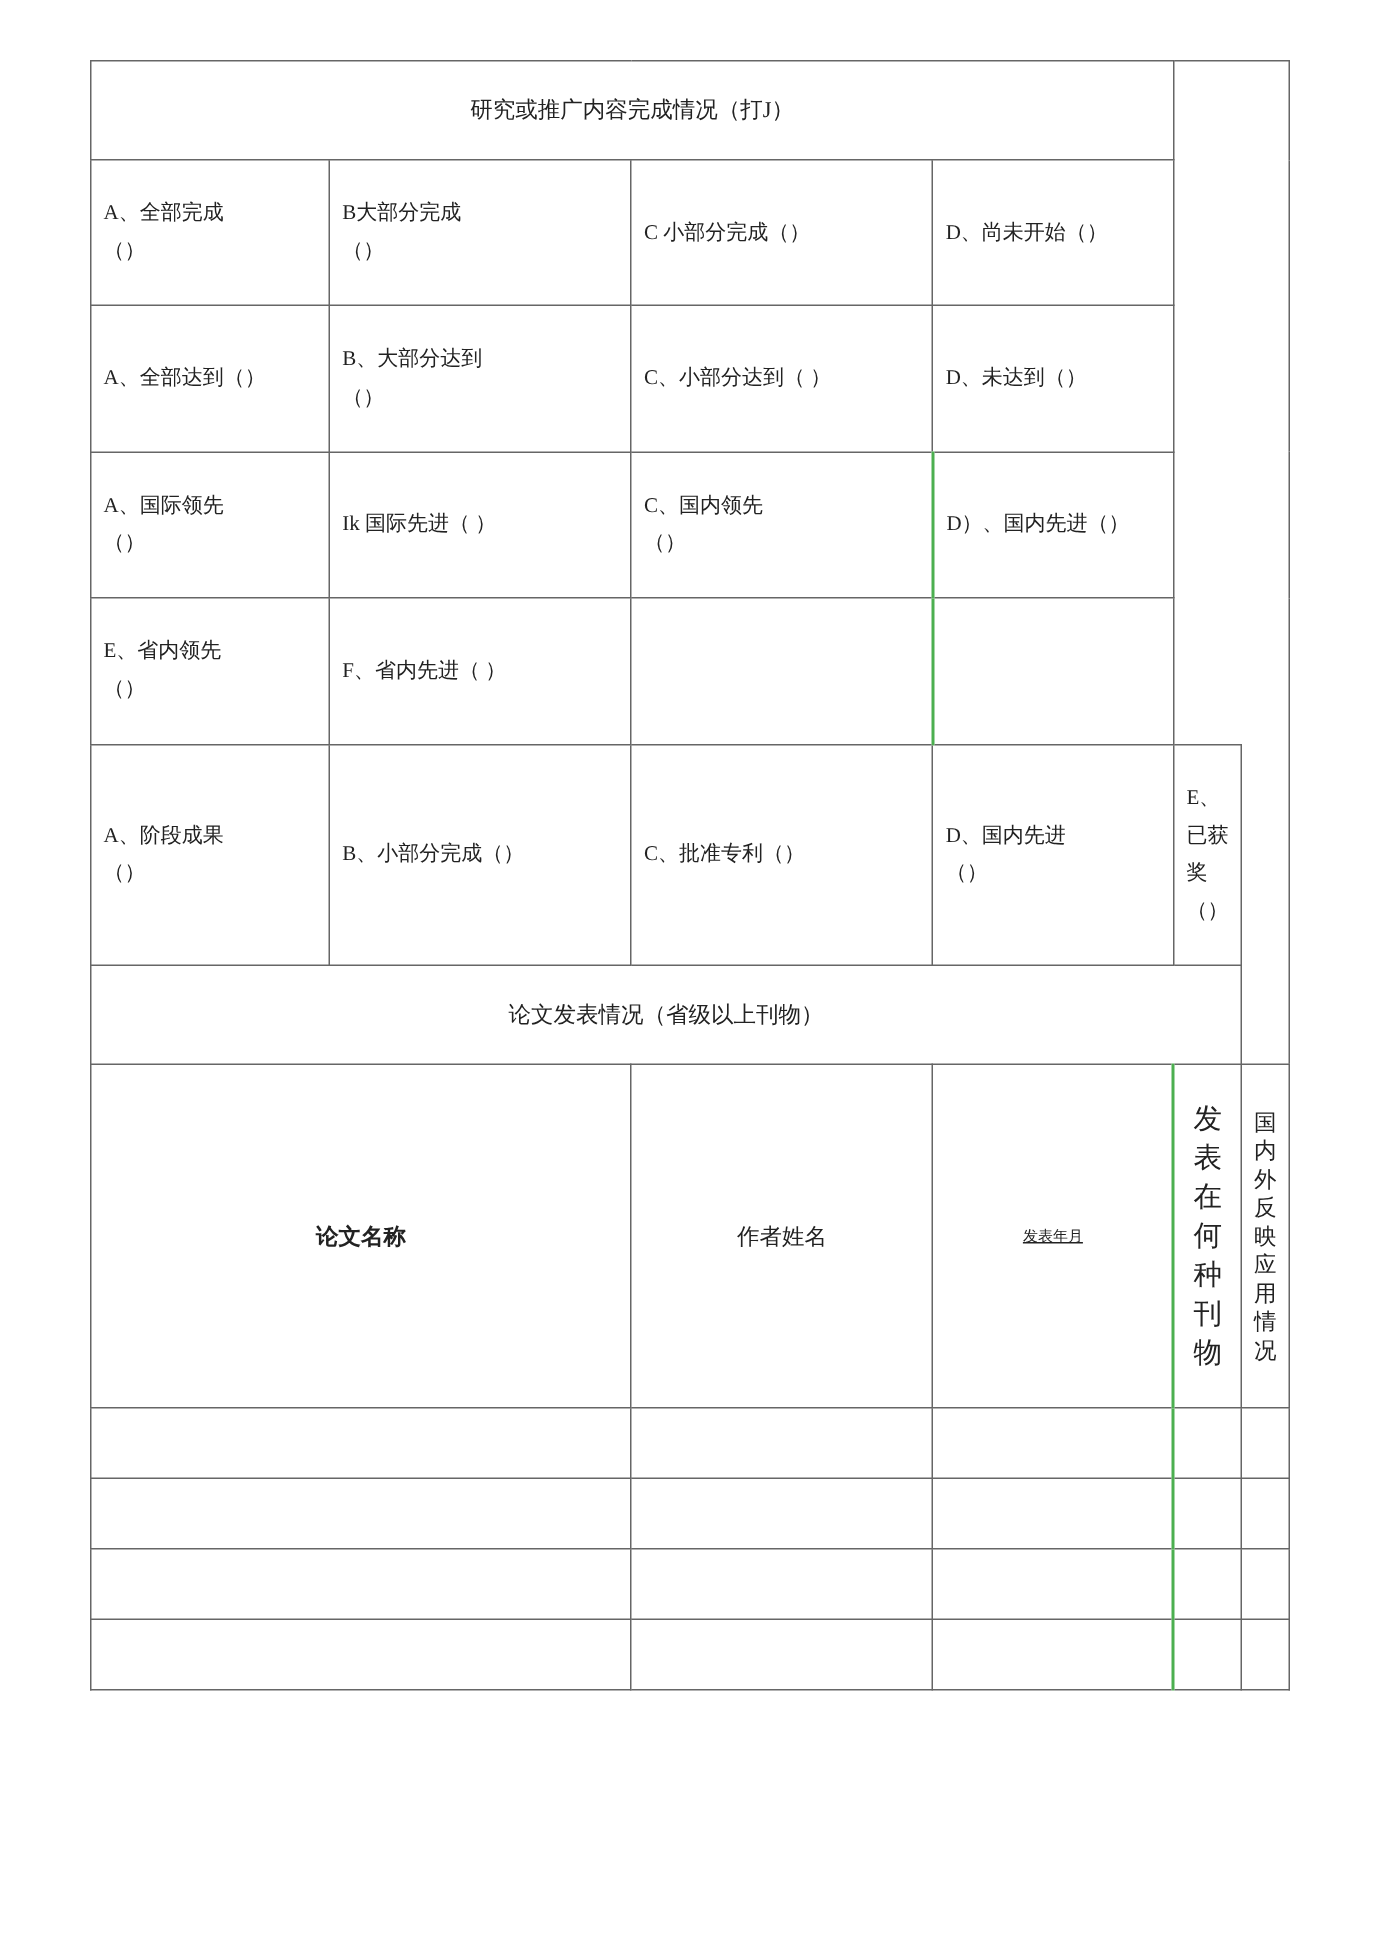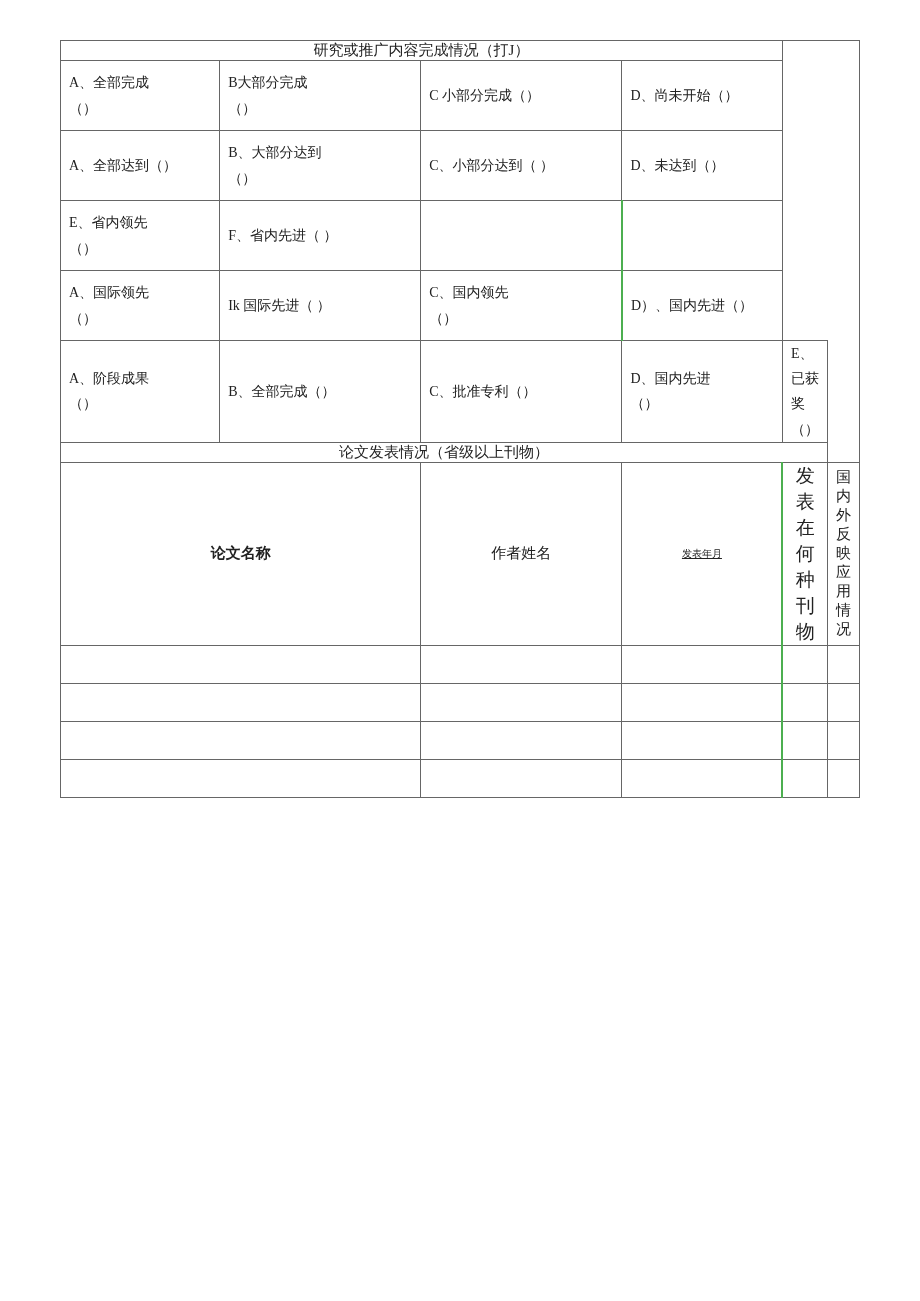--- a/index.html
+++ b/index.html
@@ -14,21 +14,21 @@
       color: #222;
       padding: 40px 60px;
     }
     .main-table {
       width: 100%;
       border-collapse: collapse;
       border: 1px solid #666;
     }
     .main-table td, .main-table th {
       border: 1px solid #666;
-      padding: 0 8px;
+      padding: 23px 8px;
       vertical-align: middle;
     }
     .section-header-cell {
       text-align: center;
       font-size: 15px;
       padding: 8px 4px;
     }
     .cell-content {
       line-height: 1.8;
     }
@@ -76,53 +76,53 @@
     <td>
       <div class="cell-content">C、小部分达到（        ）</div>
     </td>
     <td>
       <div class="cell-content">D、未达到（）</div>
     </td>
   </tr>
 
   <tr class="tall-cell">
     <td>
-      <div class="cell-content">E、省内领先</div>
-      <div class="cell-content">（）</div>
-    </td>
-    <td>
-      <div class="cell-content">F、省内先进（        ）</div>
-    </td>
-    <td style="border-right: 2px solid #4caf50 !important;"></td>
-    <td></td>
-  </tr>
-  <tr class="tall-cell">
-    <td>
       <div class="cell-content">A、国际领先</div>
       <div class="cell-content">（）</div>
     </td>
     <td>
       <div class="cell-content">Ik 国际先进（              ）</div>
     </td>
     <td style="border-right: 2px solid #4caf50 !important;">
       <div class="cell-content">C、国内领先</div>
       <div class="cell-content">（）</div>
     </td>
     <td>
       <div class="cell-content">D）、国内先进（）</div>
     </td>
   </tr>
+  <tr class="tall-cell">
+    <td>
+      <div class="cell-content">E、省内领先</div>
+      <div class="cell-content">（）</div>
+    </td>
+    <td>
+      <div class="cell-content">F、省内先进（        ）</div>
+    </td>
+    <td style="border-right: 2px solid #4caf50 !important;"></td>
+    <td></td>
+  </tr>
 
   <tr class="tall-cell">
     <td style="width:18%">
       <div class="cell-content">A、阶段成果</div>
       <div class="cell-content">（）</div>
     </td>
     <td style="width:22%">
-      <div class="cell-content">B、全部完成（）</div>
+      <div class="cell-content">B、小部分完成（）</div>
     </td>
     <td style="width:22%">
       <div class="cell-content">C、批准专利（）</div>
     </td>
     <td style="width:20%">
       <div class="cell-content">D、国内先进</div>
       <div class="cell-content">（）</div>
     </td>
     <td style="width:18%">
       <div class="cell-content">E、已获奖</div>

